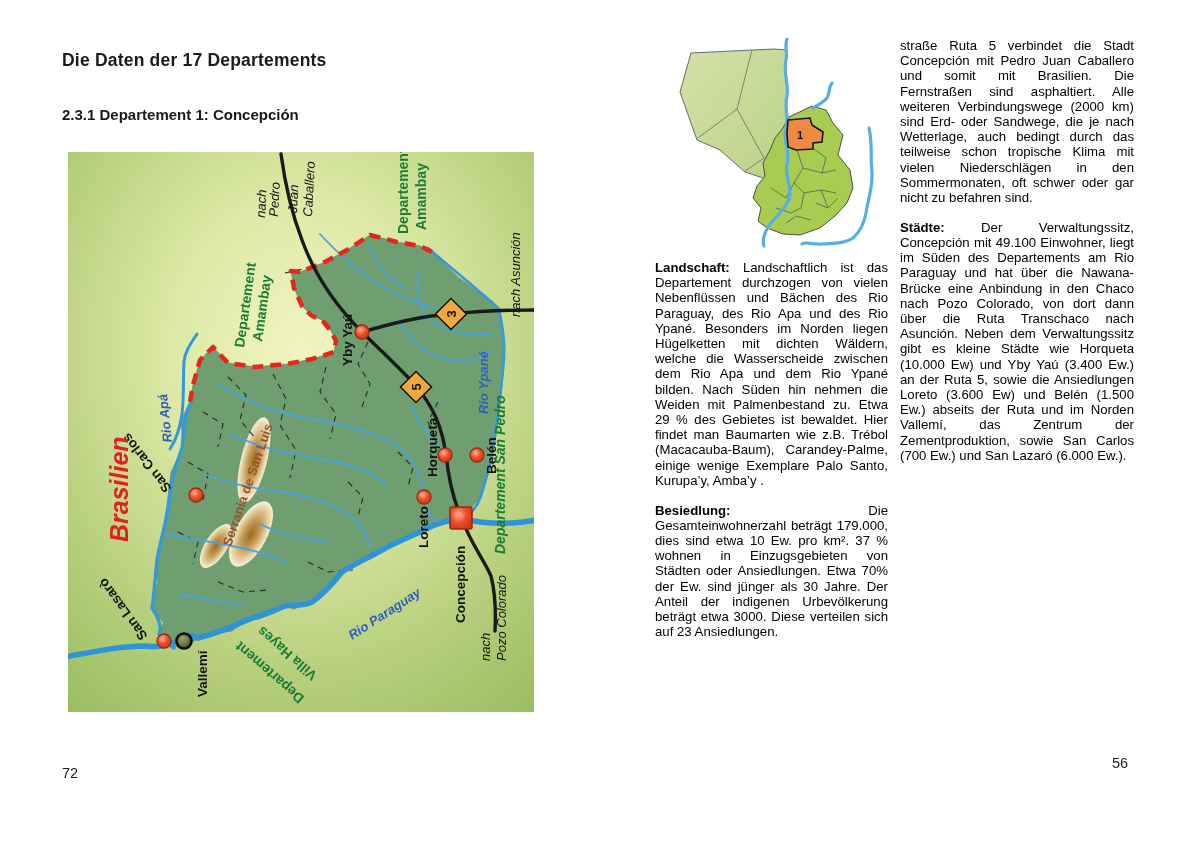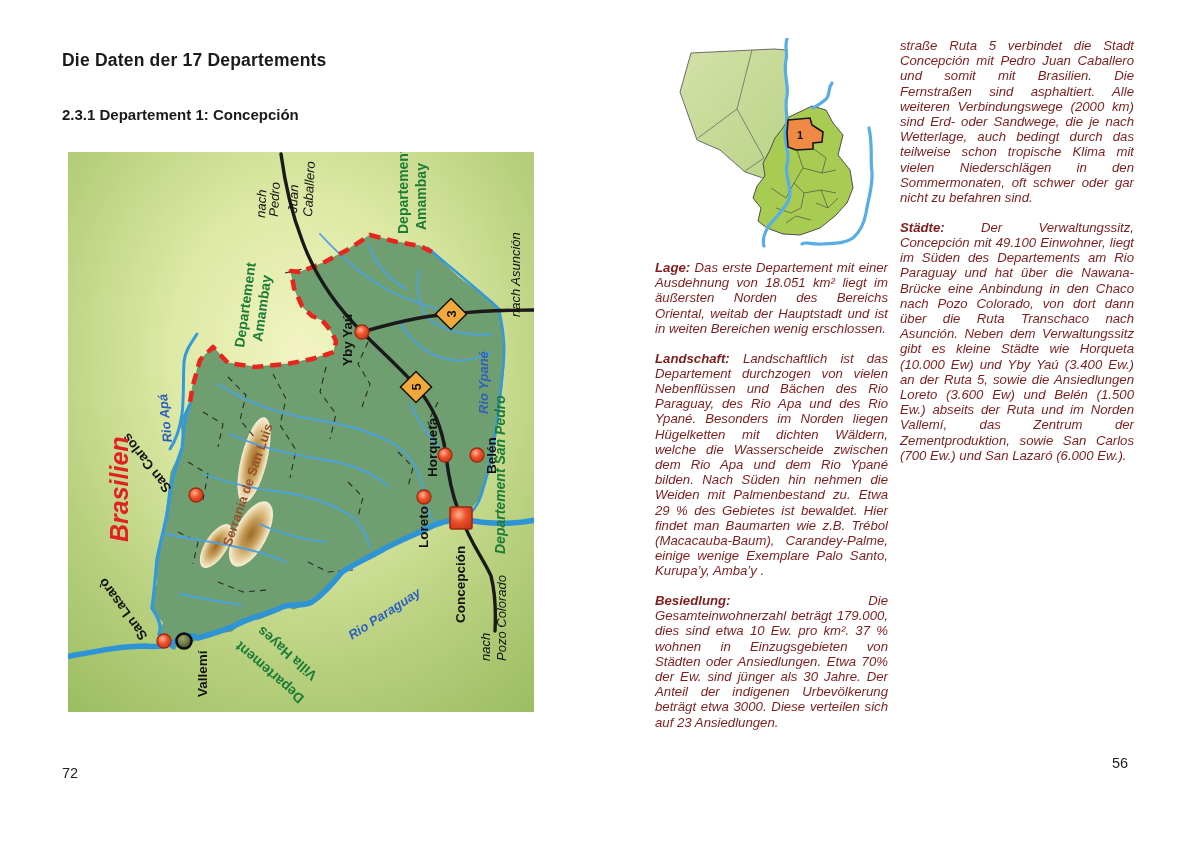--- a/index.html
+++ b/index.html
@@ -7,21 +7,21 @@
          font-family:"Liberation Sans",sans-serif;color:#1a1a1a;padding-left:8px;}
   .abs{position:absolute;}
   .book-title{left:62px;top:50px;font-size:17.5px;font-weight:bold;letter-spacing:.2px;}
   .section-heading{left:62px;top:106px;font-size:15px;font-weight:bold;}
   .page-num{font-size:14.5px;color:#222;}
   #pn-left{left:62px;top:765px;}
   #pn-right{left:1112px;top:755px;}
   figure{margin:0;}
   #big-map{left:68px;top:152px;width:466px;height:560px;}
   #mini-map{left:676px;top:38px;width:210px;height:210px;}
-  .col{position:absolute;text-align:justify;font-size:13.2px;line-height:15.2px;color:#7f1d1d;font-style:italic;}
+  .col{position:absolute;text-align:justify;font-size:13.2px;line-height:15.2px;color:#000000;}
   #col1{left:655px;top:260px;width:233px;}
   #col2{left:900px;top:38px;width:234px;}
   .col p{margin:0 0 14.5px 0;}
   .col b{font-weight:bold;}
   svg text{font-family:"Liberation Sans",sans-serif;}
   .town-label{font-size:13.5px;font-weight:bold;fill:#111;}
   .dir-label{font-size:13px;font-style:italic;fill:#111;}
   .river-label{font-size:13px;font-style:italic;fill:#2f5fbe;font-weight:bold;}
   .dept-label{font-size:14px;font-weight:bold;fill:#1a7c36;}
 </style>
@@ -218,21 +218,20 @@
         <path d="M137,70 C143,66 148,64 151,60 C154,55 152,50 156,45"></path>
         <path d="M193,90 C197,108 194,122 196,134 C197,148 192,162 190,175 C188,186 184,194 177,200 C167,207 154,205 146,206 C136,207 130,203 126,206"></path>
       </g>
 
       <path d="M112,82 L134,80 L136,87 L147,94 L146,104 L137,105 L137,111 L120,112 L112,109 L111,95 Z" fill="#ef8a45" stroke="#161616" stroke-width="1.6"></path>
       <text x="124" y="101" text-anchor="middle" font-size="11" font-weight="bold" fill="#111">1</text>
     </svg>
   </figure>
 
   <div class="col" id="col1">
-    <p><b>Lage: </b><span>Das erste Departement mit einer Ausdehnung von 18.051 km² liegt im äußersten Norden des Bereichs Oriental, weitab der Hauptstadt und ist in weiten Bereichen wenig erschlossen.</span></p>
     <p><b>Landschaft: </b><span>Landschaftlich ist das Departement durchzogen von vielen Nebenflüssen und Bächen des Rio Paraguay, des Rio Apa und des Rio Ypané. Besonders im Norden liegen Hügelketten mit dichten Wäldern, welche die Wasserscheide zwischen dem Rio Apa und dem Rio Ypané bilden. Nach Süden hin nehmen die Weiden mit Palmenbestand zu. Etwa 29 % des Gebietes ist bewaldet. Hier findet man Baumarten wie z.B. Trébol (Macacauba-Baum), Carandey-Palme, einige wenige Exemplare Palo Santo, Kurupa’y, Amba’y .</span></p>
     <p><b>Besiedlung: </b><span>Die Gesamteinwohnerzahl beträgt 179.000, dies sind etwa 10 Ew. pro km². 37 % wohnen in Einzugsgebieten von Städten oder Ansiedlungen. Etwa 70% der Ew. sind jünger als 30 Jahre. Der Anteil der indigenen Urbevölkerung beträgt etwa 3000. Diese verteilen sich auf 23 Ansiedlungen.</span></p>
   </div>
 
   <div class="col" id="col2">
     <p><b></b><span>straße Ruta 5 verbindet die Stadt Concepción mit Pedro Juan Caballero und somit mit Brasilien. Die Fernstraßen sind asphaltiert. Alle weiteren Verbindungswege (2000 km) sind Erd- oder Sandwege, die je nach Wetterlage, auch bedingt durch das teilweise schon tropische Klima mit vielen Niederschlägen in den Sommermonaten, oft schwer oder gar nicht zu befahren sind.</span></p>
     <p><b>Städte: </b><span>Der Verwaltungssitz, Concepción mit 49.100 Einwohner, liegt im Süden des Departements am Rio Paraguay und hat über die Nawana-Brücke eine Anbindung in den Chaco nach Pozo Colorado, von dort dann über die Ruta Transchaco nach Asunción. Neben dem Verwaltungssitz gibt es kleine Städte wie Horqueta (10.000 Ew) und Yby Yaú (3.400 Ew.) an der Ruta 5, sowie die Ansiedlungen Loreto (3.600 Ew) und Belén (1.500 Ew.) abseits der Ruta und im Norden Vallemí, das Zentrum der Zementproduktion, sowie San Carlos (700 Ew.) und San Lazaró (6.000 Ew.).</span></p>
   </div>
 
   <div class="abs page-num" id="pn-right">56</div>

